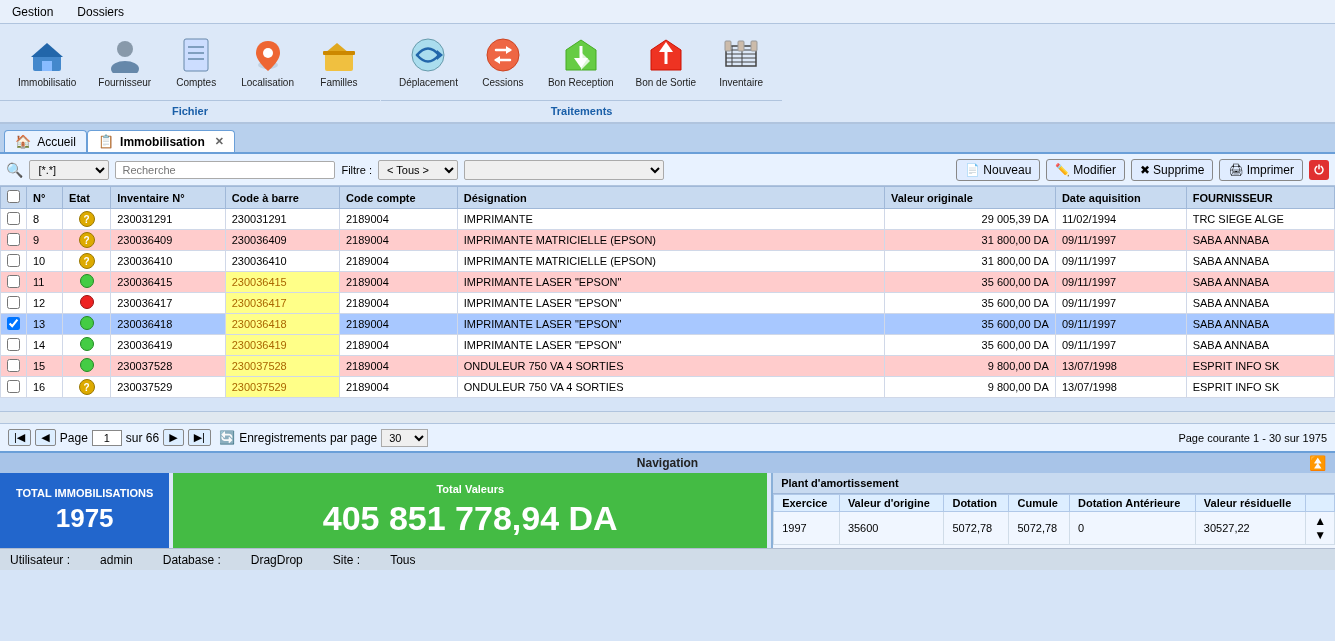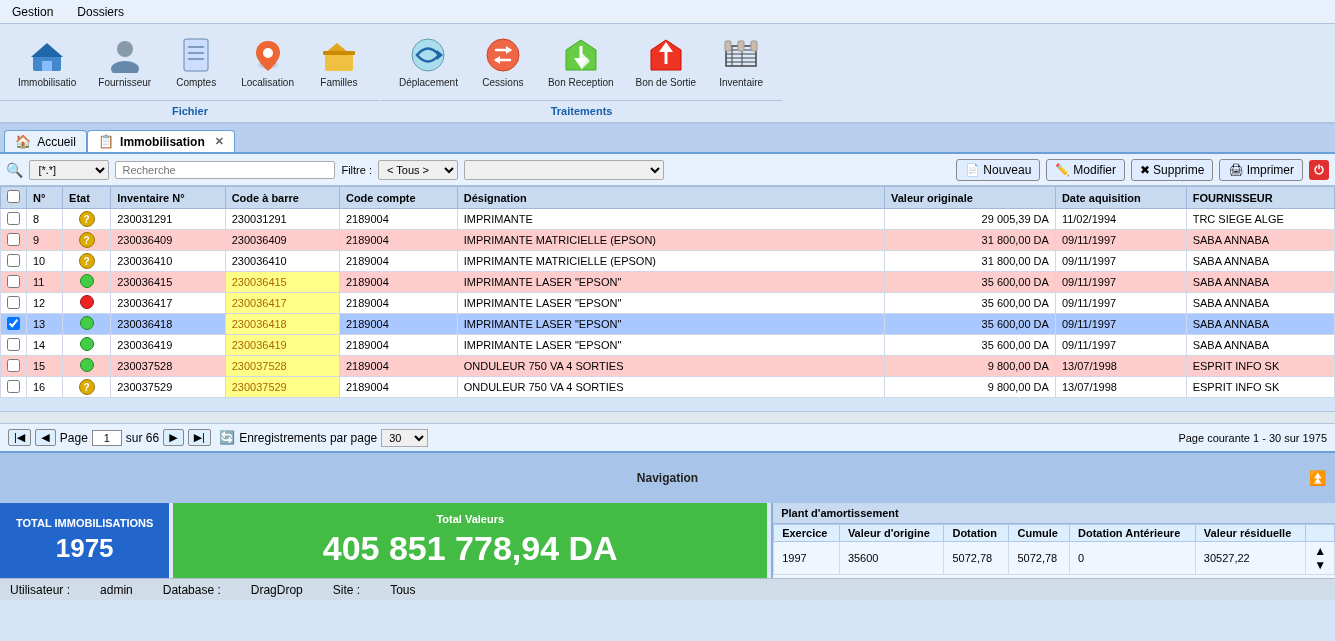--- a/index.html
+++ b/index.html
@@ -51,21 +51,21 @@
 
     
     .pagination { display: flex; align-items: center; gap: 4px; padding: 4px 8px; background: #e8f2ff; border-top: 1px solid #b0c4de; height: 28px; font-size: 11px; }
     .page-btn { border: 1px solid #888; background: #ddeeff; padding: 1px 5px; cursor: pointer; border-radius: 2px; font-size: 11px; }
     .page-btn:disabled { opacity: 0.4; cursor: default; }
     .page-input { width: 30px; border: 1px solid #888; padding: 1px 3px; text-align: center; font-size: 11px; }
     .page-right { margin-left: auto; font-size: 11px; }
 
     
     .bottom-panel { background: #dce8f8; border-top: 2px solid #6a9fd8; }
-    .bottom-nav-header { background: #a8c4e8; display: flex; align-items: center; justify-content: center; padding: 18px; font-size: 12px; font-weight: bold; color: #222; position: relative; }
+    .bottom-nav-header { background: #a8c4e8; display: flex; align-items: center; justify-content: center; padding: 3px; font-size: 12px; font-weight: bold; color: #222; position: relative; }
     .bottom-nav-header-right { position: absolute; right: 8px; font-size: 14px; cursor: pointer; }
     .bottom-content { display: flex; gap: 4px; }
     .total-box { background: #2266cc; color: white; display: flex; flex-direction: column; align-items: center; justify-content: center; padding: 10px 16px; min-width: 160px; }
     .total-box-label { font-size: 11px; font-weight: bold; text-transform: uppercase; }
     .total-box-value { font-size: 26px; font-weight: bold; margin-top: 4px; }
     .total-valeurs { background: #44bb44; color: white; display: flex; flex-direction: column; align-items: center; justify-content: center; padding: 10px 16px; flex: 1; }
     .total-valeurs-label { font-size: 11px; font-weight: bold; }
     .total-valeurs-value { font-size: 34px; font-weight: bold; margin-top: 4px; }
     .amortissement-panel { flex: 1; border-left: 2px solid #8ab0d8; background: #f0f6ff; }
     .amort-header { background: #c8daf0; padding: 4px 8px; font-weight: bold; font-size: 11px; border-bottom: 1px solid #a0b8d8; }

